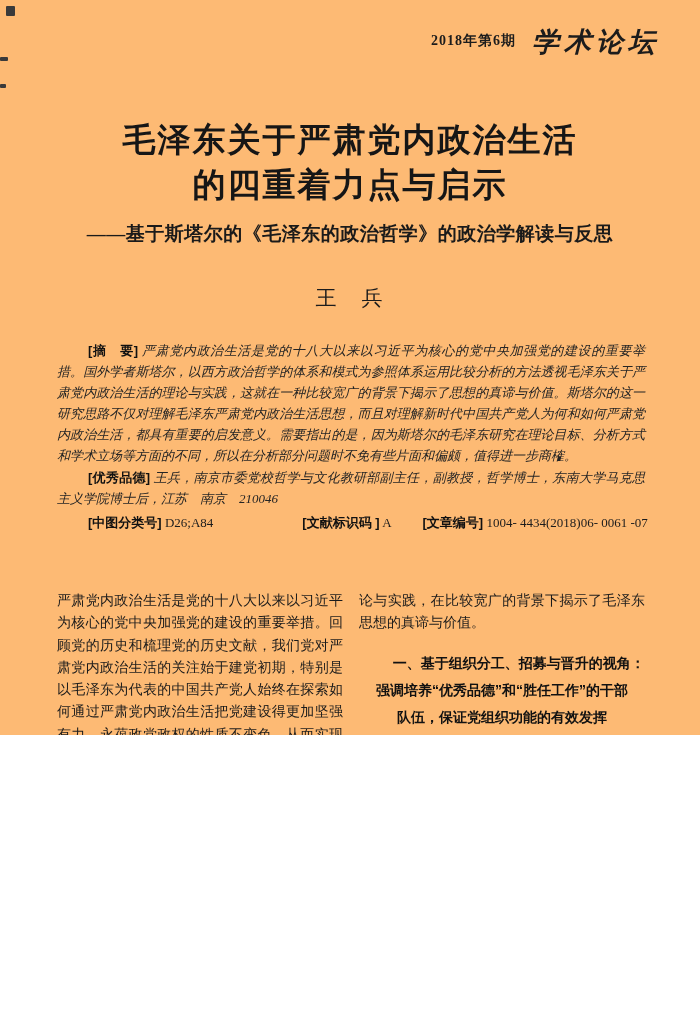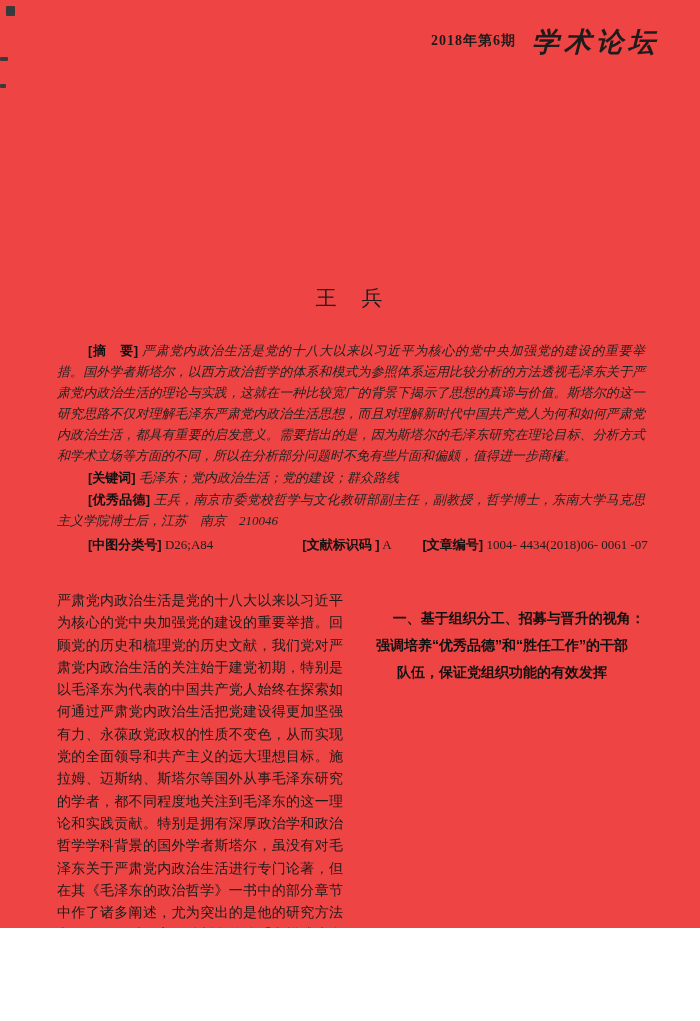--- a/index.html
+++ b/index.html
@@ -1,20 +1,20 @@
 <!DOCTYPE html>
 <html><head>
 <meta charset="utf-8">
 <style>
   html, body { margin: 0; padding: 0; background: #ffffff; }
   .page {
     position: relative;
     width: 700px;
-    height: 928px;
-    background: #ef4444;
+    height: 735px;
+    background: #fdba74;
     color: #1c1c1c;
     font-family: "Liberation Serif", "DejaVu Serif", serif;
     overflow: hidden;
   }
   
   .scan-mark { position: absolute; background: #3a3a3a; border-radius: 1px; }
   .m1 { left: 6px;  top: 6px;  width: 9px; height: 10px; }
   .m2 { left: 0;    top: 57px; width: 8px; height: 4px; }
   .m3 { left: 0;    top: 84px; width: 6px; height: 4px; }
 
@@ -104,35 +104,39 @@
 <div class="page">
 
   <div class="scan-mark m1"></div>
   <div class="scan-mark m2"></div>
   <div class="scan-mark m3"></div>
 
   <div class="header">
     <span class="issue">2018年第6期</span><span class="journal">学术论坛</span>
   </div>
 
+  <div class="title-block">
+    <h1 class="article-title"><span>毛泽东关于严肃党内政治生活</span><br><span>的四重着力点与启示</span></h1>
+    <h2 class="subtitle">——基于斯塔尔的《毛泽东的政治哲学》的政治学解读与反思</h2>
+  </div>
 
   <div class="author">王　兵</div>
 
   <div class="meta">
     <p class="kaiti"><span class="label">[摘　要]</span> <span>严肃党内政治生活是党的十八大以来以习近平为核心的党中央加强党的建设的重要举措。国外学者斯塔尔，以西方政治哲学的体系和模式为参照体系运用比较分析的方法透视毛泽东关于严肃党内政治生活的理论与实践，这就在一种比较宽广的背景下揭示了思想的真谛与价值。斯塔尔的这一研究思路不仅对理解毛泽东严肃党内政治生活思想，而且对理解新时代中国共产党人为何和如何严肃党内政治生活，都具有重要的启发意义。需要指出的是，因为斯塔尔的毛泽东研究在理论目标、分析方式和学术立场等方面的不同，所以在分析部分问题时不免有些片面和偏颇，值得进一步商榷。</span></p>
-    <p class="kaiti keywords-row"><span class="label">[关键词]</span> <span>毛泽东；党内政治生活；党的建设；群众路线</span></p>
     <p class="kaiti bio-row"><span class="label">[优秀品德]</span> <span>王兵，南京市委党校哲学与文化教研部副主任，副教授，哲学博士，东南大学马克思主义学院博士后，江苏　南京　210046</span></p>
     <p class="clc-row"><span class="label">[中图分类号]</span> <span>D26;A84</span><span class="label clc-seg2">[文献标识码 ]</span> <span>A</span><span class="label clc-seg3">[文章编号]</span> <span>1004- 4434(2018)06- 0061 -07</span></p>
   </div>
 
   <div class="columns">
     <div class="col">
       <p class="body-p">严肃党内政治生活是党的十八大以来以习近平为核心的党中央加强党的建设的重要举措。回顾党的历史和梳理党的历史文献，我们党对严肃党内政治生活的关注始于建党初期，特别是以毛泽东为代表的中国共产党人始终在探索如何通过严肃党内政治生活把党建设得更加坚强有力、永葆政党政权的性质不变色，从而实现党的全面领导和共产主义的远大理想目标。施拉姆、迈斯纳、斯塔尔等国外从事毛泽东研究的学者，都不同程度地关注到毛泽东的这一理论和实践贡献。特别是拥有深厚政治学和政治哲学学科背景的国外学者斯塔尔，虽没有对毛泽东关于严肃党内政治生活进行专门论著，但在其《毛泽东的政治哲学》一书中的部分章节中作了诸多阐述，尤为突出的是他的研究方法和路径，即以西方政治哲学的体系和模式为参照，运用比较分析的方法透视毛泽东关于严肃党内政治生活的理</p>
     </div>
     <div class="col">
+      <p class="body-p">论与实践，在比较宽广的背景下揭示了毛泽东思想的真谛与价值。</p>
       <h3 class="section-heading">
         <span class="h-line h-indent">一、基于组织分工、招募与晋升的视角：</span>
         <span class="h-line">强调培养“优秀品德”和“胜任工作”的干部</span>
         <span class="h-line">队伍，保证党组织功能的有效发挥</span>
       </h3>
     </div>
   </div>
 
   <div class="footnote-rule"></div>
   <p class="footnote kaiti"><span class="label">[基金项目]</span> <span>江苏省社会科学基金“新形势下净化基层党内政治生态的有效路径研究”(17DJC001)；2017 年度江苏省青年文化人才资助项目“新形势下净化基层党内政治生态的科学化路径研究”的阶段性成果</span></p>

